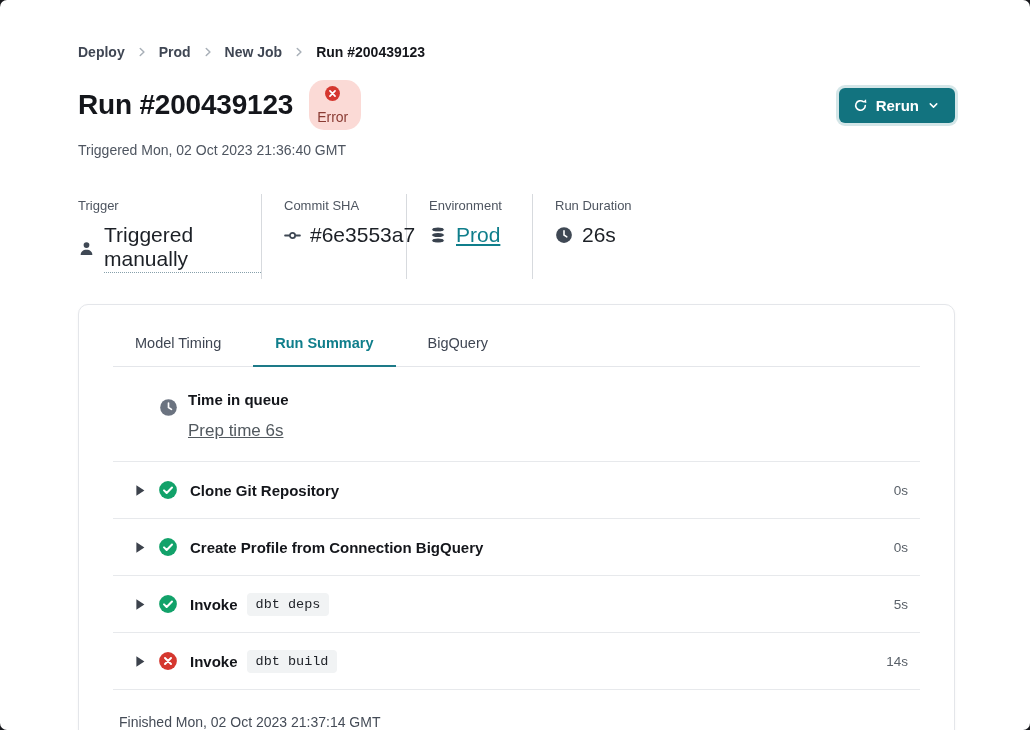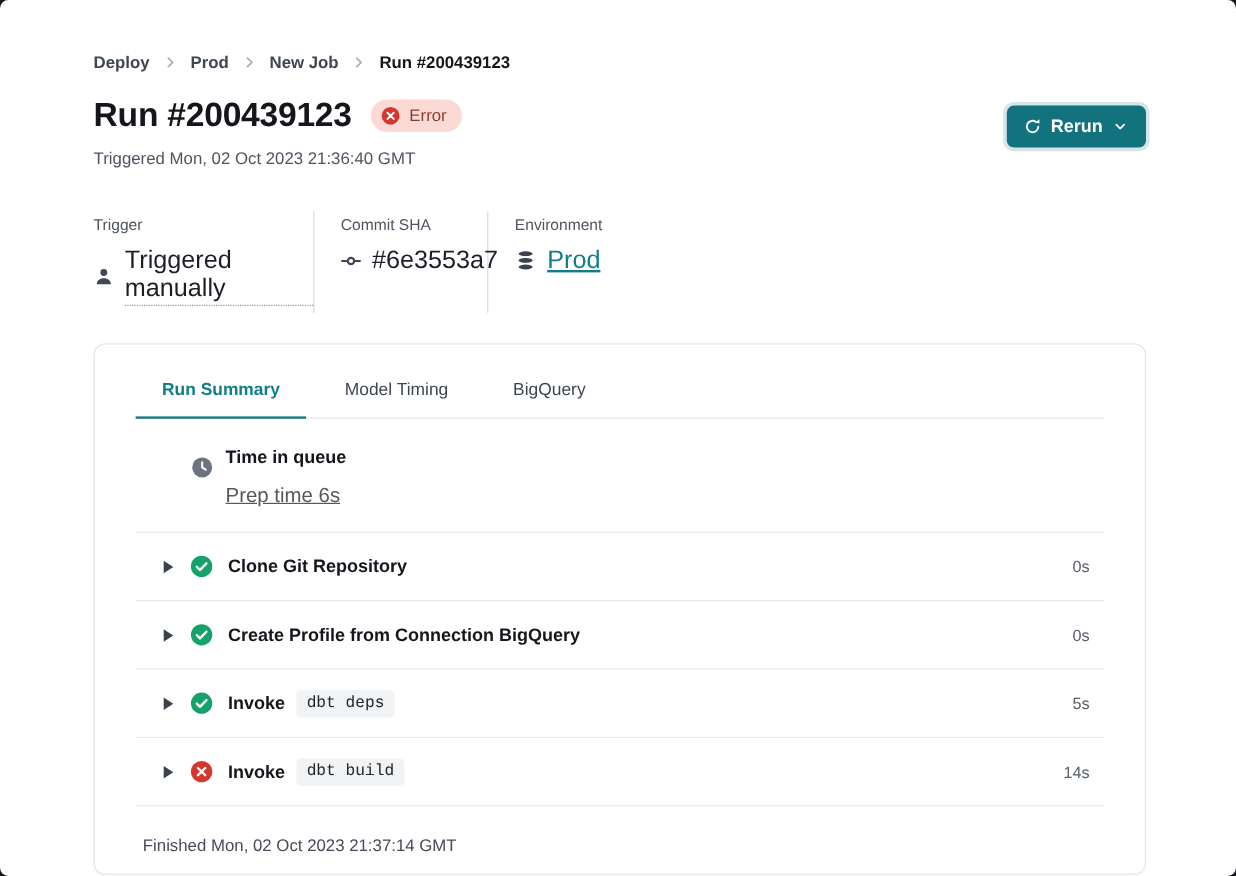--- a/index.html
+++ b/index.html
@@ -25,21 +25,21 @@
   .crumb-sep { display:flex; align-items:center; }
 
   
   .header-row { display:flex; justify-content:space-between; align-items:flex-start; margin-top:20px; }
   .title-line { display:flex; align-items:center; gap:16px; }
   .page-title { font-size:28px; font-weight:700; color:#14161b; letter-spacing:-0.2px; }
   .status-badge {
     display:inline-flex; align-items:center; gap:7px;
     background:var(--badge-bg,#fbdad6);
     color:var(--badge-text,#8a3b33);
-    font-size:14px; padding:5px 13px 5px 8px; border-radius:15px;
+    font-size:14px; padding:5px 13px 5px 8px; border-radius:15px;flex-direction:column;
   }
   .triggered { margin-top:12px; font-size:14px; color:#4e5560; }
   .rerun-btn {
     margin-top:8px;
     display:flex; align-items:center; gap:8px;
     background:var(--accent-teal,#12737f);
     color:#fff; font-family:inherit;
     font-size:15px; font-weight:700;
     border:none; border-radius:6px;
     padding:9px 15px 9px 14px;
@@ -201,26 +201,38 @@
             <span>
               <svg width="18" height="18" viewBox="0 0 16 16" fill="#39424e" stroke="#fff" stroke-width="1">
                 <ellipse cx="8" cy="3.1" rx="5.7" ry="2.3"></ellipse>
                 <ellipse cx="8" cy="8" rx="5.7" ry="2.3"></ellipse>
                 <ellipse cx="8" cy="12.9" rx="5.7" ry="2.3"></ellipse>
               </svg>
             </span>
             <span class="val env-link">Prod</span>
           </div>
         </div>
+        <div class="meta-item">
+          <div class="meta-label">Run Duration</div>
+          <div class="meta-value">
+            <span>
+              <svg width="18" height="18" viewBox="0 0 16 16">
+                <circle cx="8" cy="8" r="7" fill="#3f4854"></circle>
+                <path d="M8 4.3V8l2.5 1.6" stroke="#fff" stroke-width="1.4" fill="none" stroke-linecap="round"></path>
+              </svg>
+            </span>
+            <span class="val">26s</span>
+          </div>
+        </div>
       </div>
 
     <section class="card">
       <div class="tabs" id="tabs">
+          <button class="tab">Model Timing</button>
           <button class="tab active">Run Summary</button>
-          <button class="tab">Model Timing</button>
           <button class="tab">BigQuery</button>
         </div>
 
       <div class="queue">
         <span class="queue-icon">
           <svg width="19" height="19" viewBox="0 0 16 16">
               <circle cx="8" cy="8" r="7" fill="#6b7380"></circle>
               <path d="M8 4.3V8l2.5 1.6" stroke="#fff" stroke-width="1.4" fill="none" stroke-linecap="round"></path>
             </svg>
         </span>

